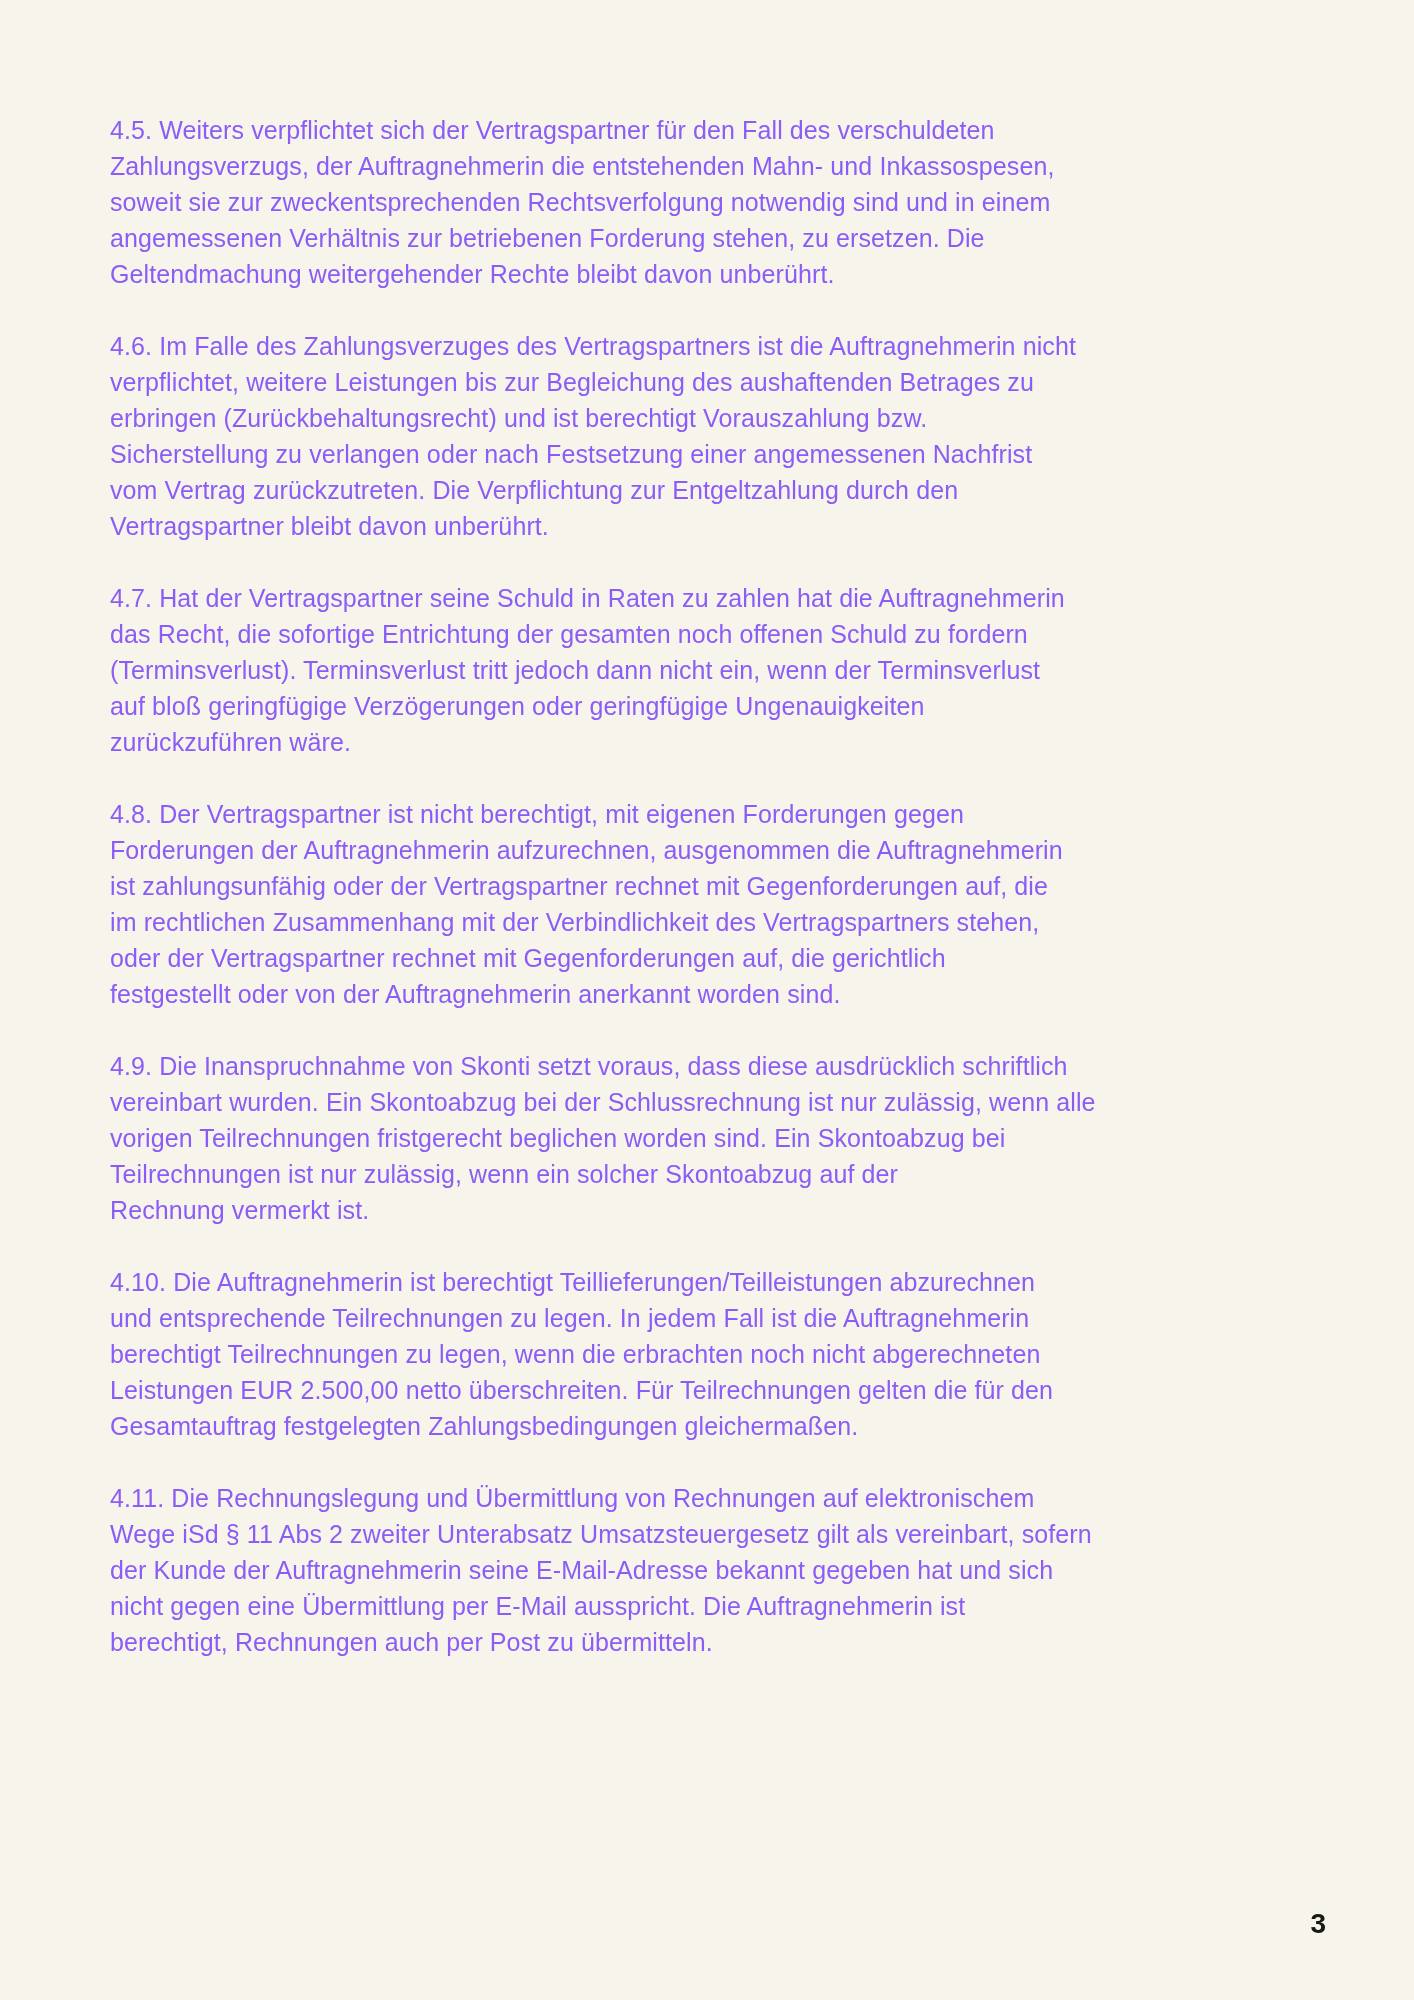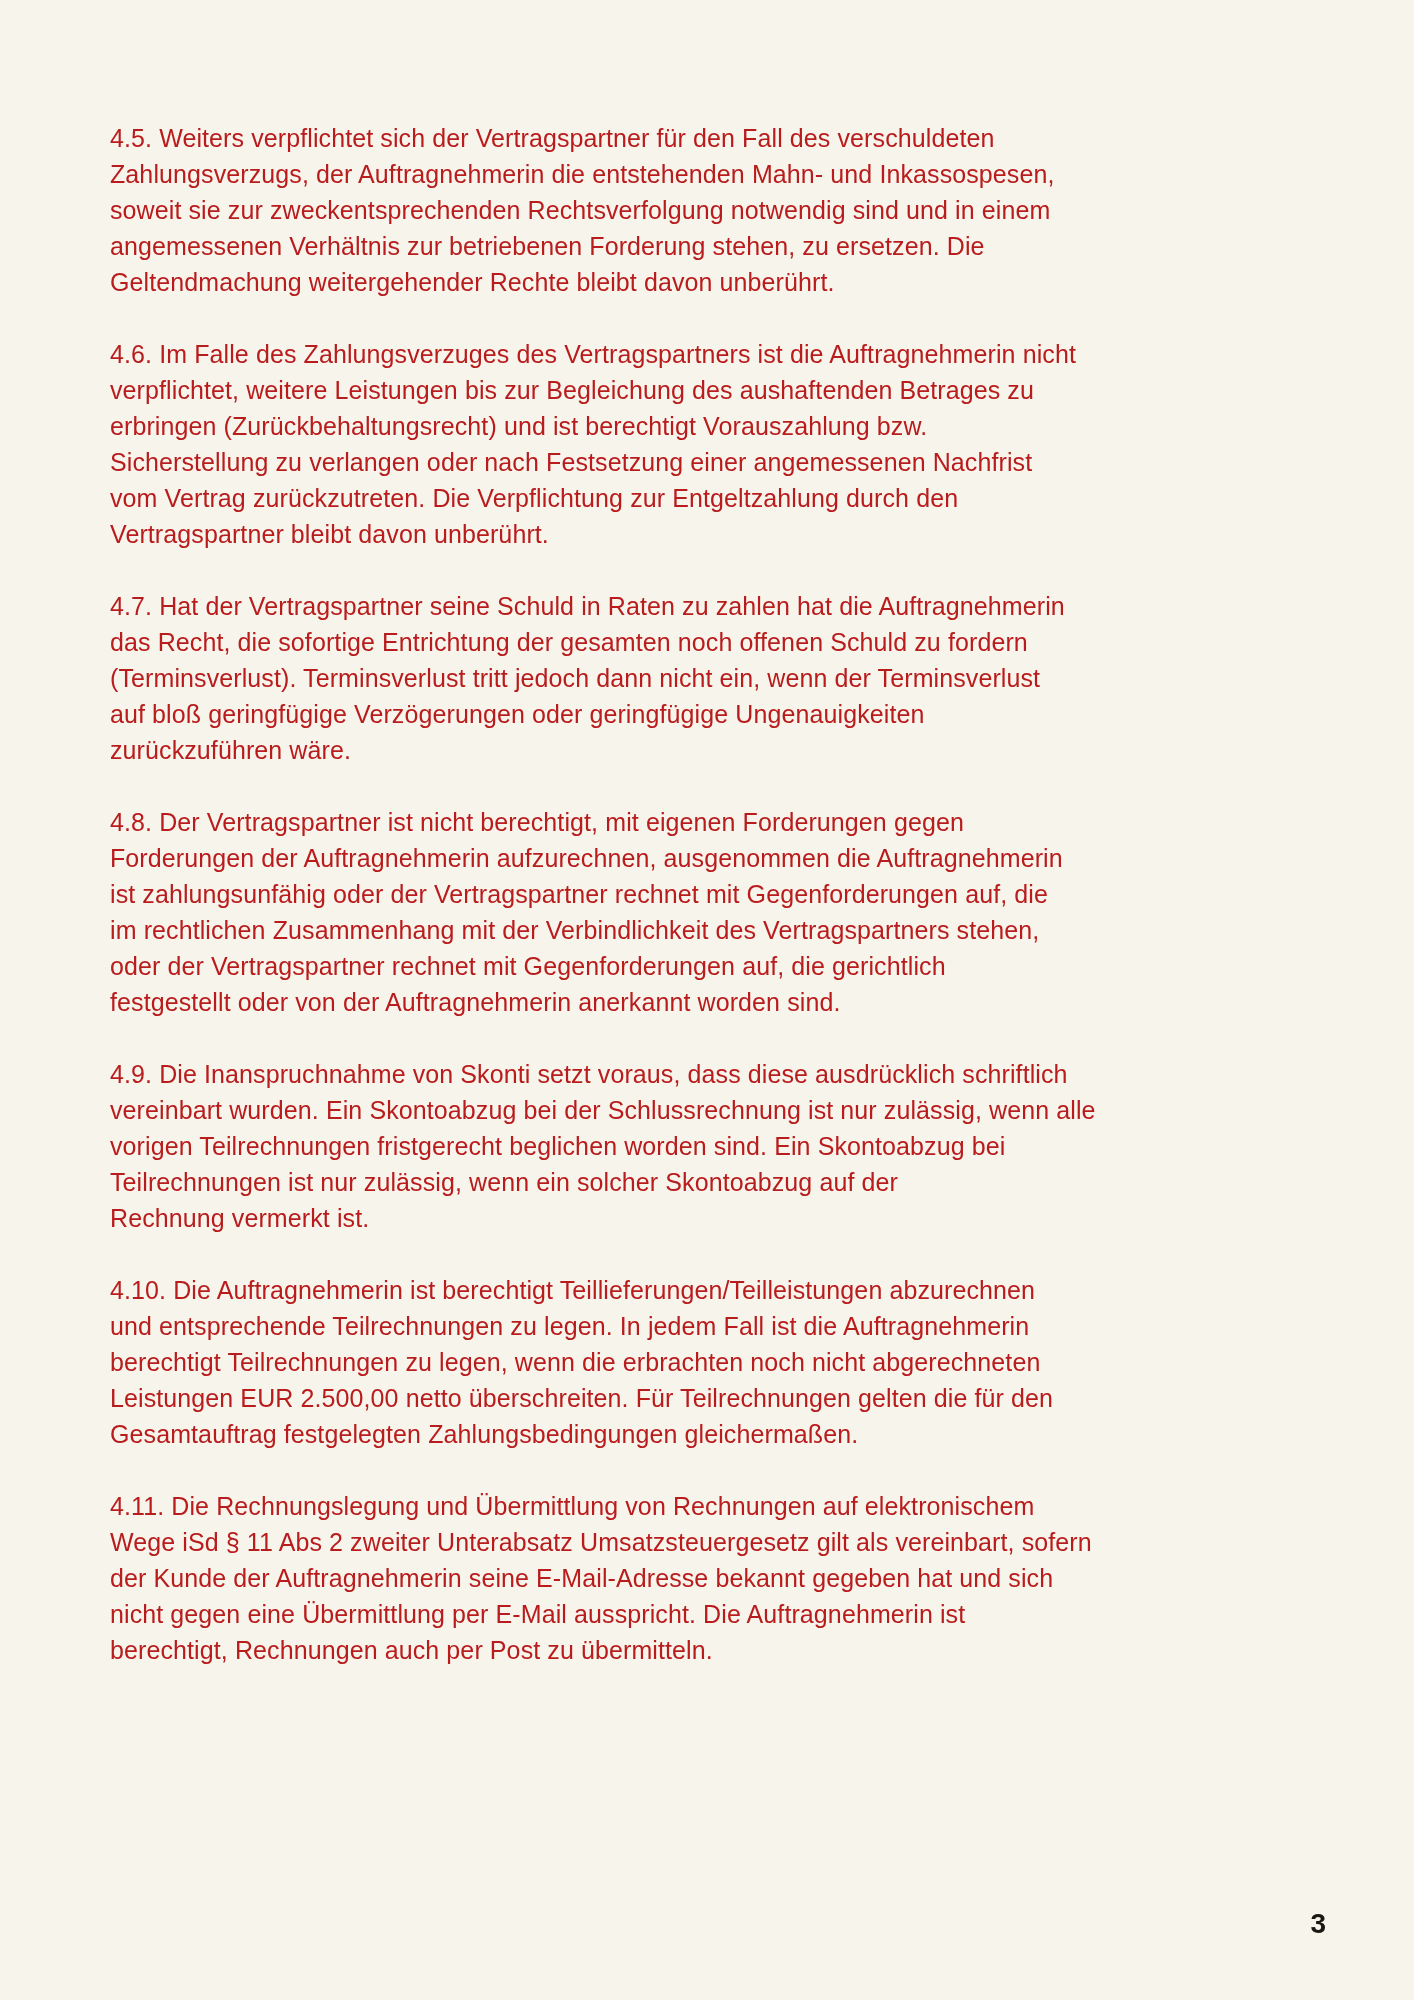--- a/index.html
+++ b/index.html
@@ -17,26 +17,26 @@
     color: #191813;
     overflow: hidden;
   }
   .content {
     position: absolute;
     left: 110px;
     top: 112px;
     width: 1215px;
   }
   .content p {
-    margin: 8px 0 36px 0;
+    margin: 0 0 36px 0;
     font-size: 25px;
     line-height: 36px;
     letter-spacing: 0.1px;
     white-space: pre-line;
-    color: #b91c1c;
+    color: #8b5cf6;
   }
   .page-number {
     position: absolute;
     top: 1908px;
     right: 88px;
     font-size: 28px;
     font-weight: 700;
     color: #191813;
   }
 </style>

